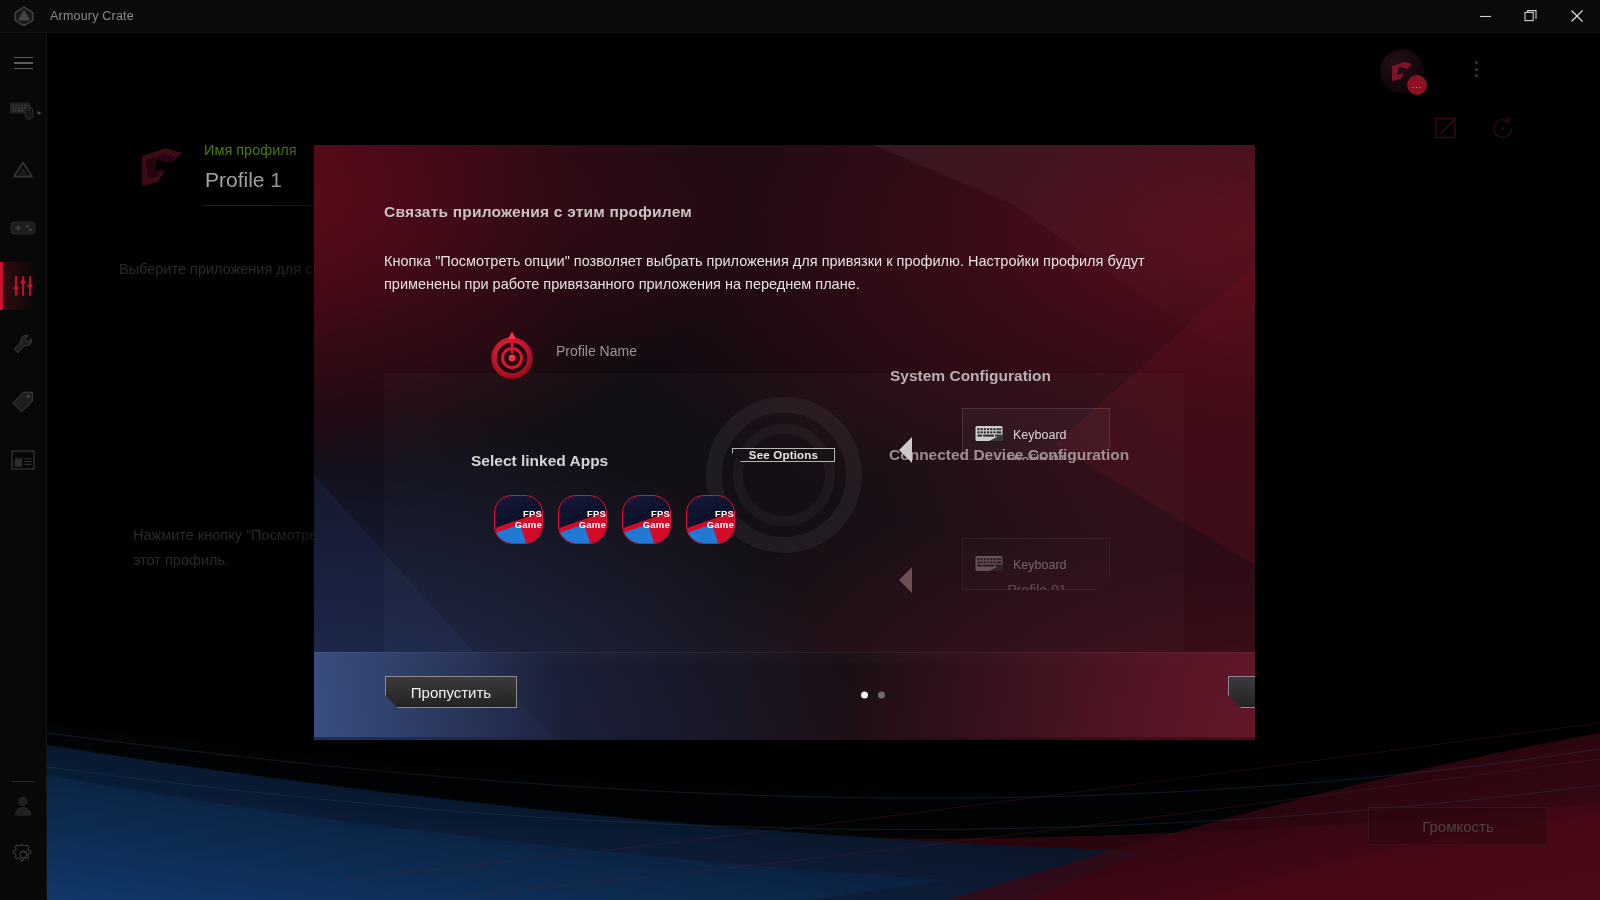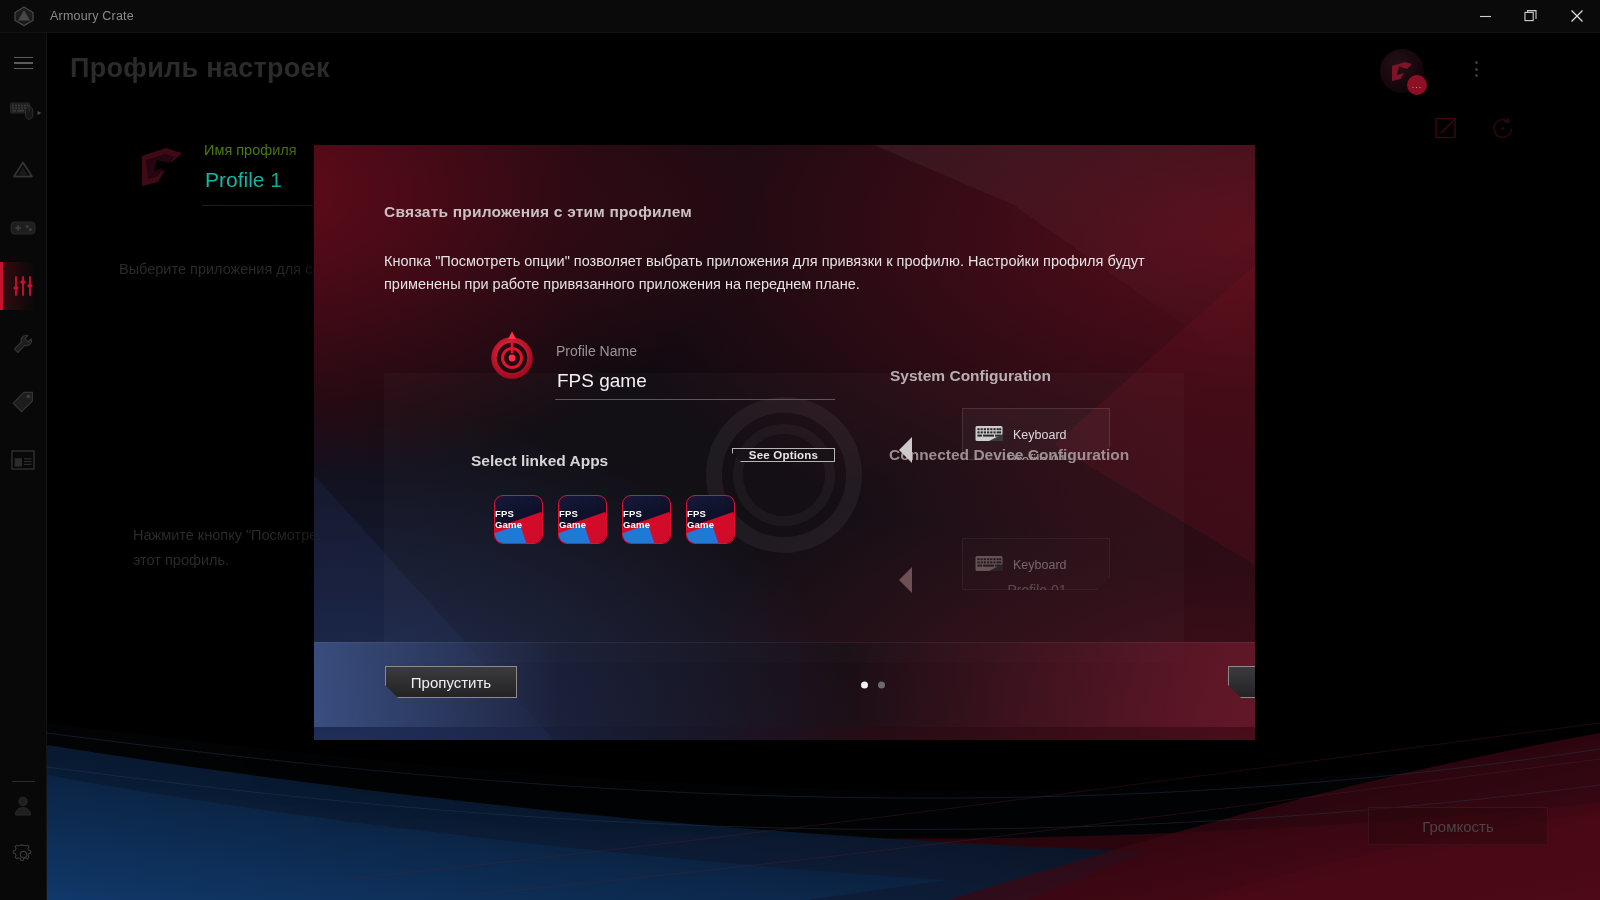--- a/index.html
+++ b/index.html
@@ -54,21 +54,21 @@
   
   #page { position: absolute; left: 47px; top: 33px; width: 1553px; height: 867px;
     overflow: hidden; }
   #bg-swooshes { position: absolute; inset: 0; }
 
   #page-title { position: absolute; left: 23px; top: 20px; font-size: 27px;
     font-weight: bold; color: #2b2b2b; letter-spacing: .3px; }
 
   #bg-profile-icon { position: absolute; left: 85px; top: 105px; width: 60px; height: 60px; }
   #bg-profile-label { position: absolute; left: 157px; top: 109px; font-size: 14.5px; color: #4d7c0f; }
-  #bg-profile-value { position: absolute; left: 158px; top: 135px; font-size: 21px; color: #14b8a6; }
+  #bg-profile-value { position: absolute; left: 158px; top: 135px; font-size: 21px; color: #a3a3a3; }
   #bg-profile-rule { position: absolute; left: 155px; top: 172px; width: 330px; height: 1px;
     background: #1e1e1e; }
   #bg-hint-1 { position: absolute; left: 72px; top: 228px; font-size: 14.5px; color: #2a2a2a; }
   #bg-hint-2 { position: absolute; left: 86px; top: 490px; width: 620px; font-size: 14.5px;
     color: #2a2a2a; line-height: 25px; }
 
   #bg-avatar { position: absolute; right: 176px; top: 16px; width: 44px; height: 44px;
     border-radius: 50%; background: radial-gradient(circle at 40% 35%, #241018, #110508 70%);
     display: flex; align-items: center; justify-content: center; }
   #bg-avatar-badge { position: absolute; right: -3px; bottom: -2px; width: 20px; height: 20px;
@@ -128,24 +128,24 @@
   #see-options {
     position: absolute; left: 418px; top: 303px; width: 103px; height: 14px;
     border: 1px solid #b9b4b6; background: rgba(22,18,22,.80);
     font-size: 11.5px; color: #e8e5e6; display: flex; align-items: center;
     justify-content: center; letter-spacing: .2px;
     clip-path: polygon(0 0, 100% 0, 100% 100%, 9px 100%, 0 calc(100% - 9px));
     font-weight: bold;
   }
   #app-tiles { position: absolute; left: 180px; top: 350px; display: flex; gap: 15px; }
   .tile {
-    position: relative; width: 49px; height: 49px; border-radius: 9px;
+    position: relative; width: 49px; height: 49px; border-radius: 18px;
     border: 1.6px solid #e0102e; overflow: hidden;
     background: linear-gradient(160deg, #161a3a 0%, #0c0f26 55%, #0a0c20 100%);
-    display: flex; flex-direction: column; align-items: flex-start;
+    display: flex; flex-direction: column; align-items: flex-end;
     justify-content: center; gap: 1px;
   }
   .tile .t1, .tile .t2 { font-size: 9.5px; font-weight: bold; color: #fff;
     line-height: 10px; letter-spacing: .2px; position: relative; z-index: 3; }
   .tile .stripe-r { position: absolute; right: -6px; bottom: -10px; width: 72px; height: 30px;
     background: #d10c2a; transform: rotate(-19deg); z-index: 1; }
   .tile .stripe-b { position: absolute; left: -14px; bottom: -12px; width: 44px; height: 24px;
     background: #1f7ad6; transform: rotate(-19deg); z-index: 2; }
 
   
@@ -165,21 +165,21 @@
   .dev-kb { position: absolute; left: 12px; top: 16px; width: 28px; height: 20px; }
   .dev-name { position: absolute; left: 50px; top: 19px; font-size: 12.5px; color: #ddd8da; }
   .dev-prof { position: absolute; left: 0; top: 43px; width: 148px; text-align: center;
     font-size: 14px; color: #9f989b; }
   .arrow-left { position: absolute; font-size: 0; }
   #arrow-1 { left: 584px; top: 290px; }
   #arrow-2 { left: 584px; top: 420px; }
 
   
   #modal-footer {
-    position: absolute; left: 0; bottom: 13px; width: 1117px; height: 85px;
+    position: absolute; left: 0; bottom: 3px; width: 1117px; height: 85px;
     background:
       linear-gradient(90deg, rgba(62,84,135,.85) 0%, rgba(30,34,58,.55) 22%,
                       rgba(22,18,24,.5) 48%, rgba(105,26,44,.70) 80%, rgba(120,28,48,.80) 100%);
     border-top: 1px solid rgba(255,255,255,.06);
   }
   .fbtn {
     position: absolute; top: 23px; height: 32px; width: 132px;
     background: linear-gradient(180deg, #3b3b3e, #232326);
     border: 1px solid #8e8a8c; color: #f0eef0; font-size: 15px;
     display: flex; align-items: center; justify-content: center;
@@ -362,21 +362,20 @@
       <g stroke="#2c3c55" stroke-width=".8" fill="none" opacity=".5">
         <path d="M0 700 C400 752 950 808 1553 716"></path>
         <path d="M0 734 C380 784 900 836 1553 752"></path>
       </g>
       <g stroke="#55202c" stroke-width=".8" fill="none" opacity=".45">
         <path d="M1553 690 C1200 736 760 798 300 846"></path>
         <path d="M1553 726 C1230 768 820 824 420 862"></path>
       </g>
     </svg>
 
-    <div id="page-title">Профиль настроек</div>
 
     <svg id="bg-profile-icon" viewBox="0 0 60 60">
       <path d="M10 18 L34 10 L50 15 L40 24 L24 19 L19 36 L33 32 L26 44 L10 48 Z" fill="#3d0a15"></path>
       <path d="M14 22 L33 16 L43 19 L37 25 L25 22 L22 33 L31 30 L26 38 L16 41 Z" fill="#250510"></path>
     </svg>
     <div id="bg-profile-label">Имя профиля</div>
     <div id="bg-profile-value">Profile 1</div>
     <div id="bg-profile-rule"></div>
     <div id="bg-hint-1">Выберите приложения для связи</div>
     <div id="bg-hint-2">Нажмите кнопку "Посмотреть опции" для выбора приложения, к которому нужно применить этот профиль.</div>
@@ -442,21 +441,20 @@
             <stop offset="1" stop-color="#a60a1e"></stop>
         </radialGradient>
       </defs>
       <circle cx="28" cy="31" r="18" fill="none" stroke="url(#tgt)" stroke-width="5.5"></circle>
       <circle cx="28" cy="31" r="9.5" fill="none" stroke="#e0142c" stroke-width="3"></circle>
       <circle cx="28" cy="31" r="3.4" fill="#ff2d46"></circle>
       <line x1="28" y1="8" x2="28" y2="26" stroke="#e0142c" stroke-width="2.6"></line>
       <polygon points="28,4.5 32,12 24,12" fill="#ff3144"></polygon>
     </svg>
     <div id="prof-label">Profile Name</div>
-    <input id="prof-input" type="text" value="FPS game" style="">
 
     <div id="apps-label">Select linked Apps</div>
     <div id="see-options">See Options</div>
     <div id="app-tiles">
         <div class="tile">
           <span class="stripe-r"></span>
           <span class="stripe-b"></span>
           <span class="t1">FPS</span>
           <span class="t2">Game</span>
         </div>

